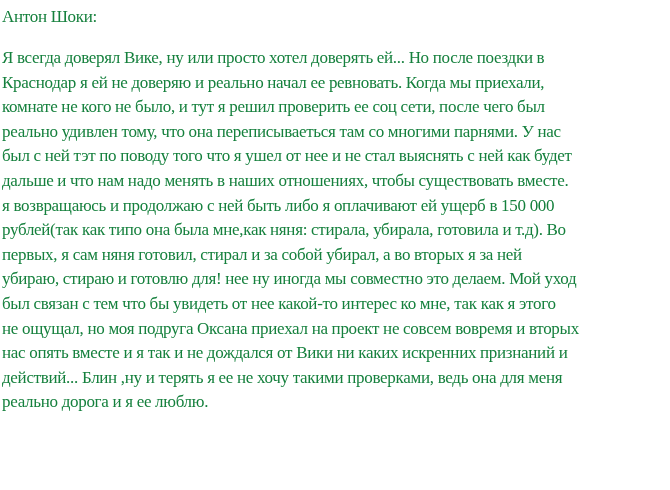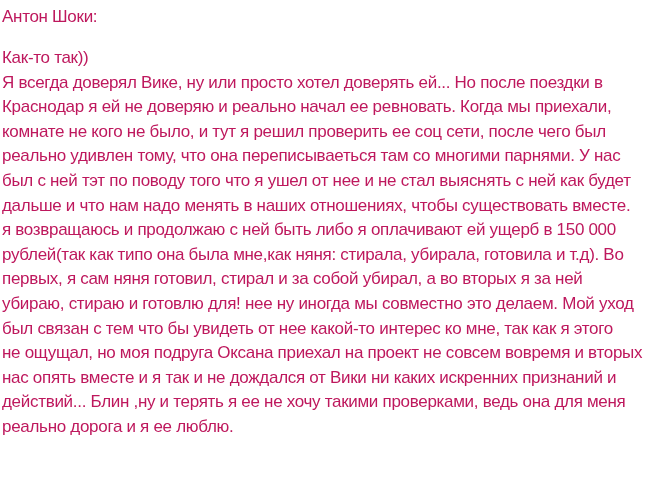--- a/index.html
+++ b/index.html
@@ -7,44 +7,43 @@
     width: 670px;
     height: 490px;
     background: #ffffff;
     overflow: hidden;
   }
   .page {
     box-sizing: border-box;
     width: 670px;
     height: 490px;
     padding: 4px 8px 0 2px;
-    font-family: Liberation Sans, sans-serif;
+    font-family: Liberation Serif, serif;
     font-size: 17px;
     letter-spacing: -0.3px;
-    color: #be185d;
+    color: #15803d;
     background: #ffffff;
   }
   .author-line {
     line-height: 26px;
     margin-bottom: 16px;
     white-space: nowrap;
   }
   .line {
     line-height: 24.6px;
     white-space: nowrap;
     overflow: hidden;
   }
 </style>
 </head>
 <body>
 
 <div class="page">
   <div class="author-line">Антон Шоки:</div>
   <div class="text-block">
-    <div class="line">Как-то так))</div>
     <div>
         <div class="line">Я всегда доверял Вике, ну или просто хотел доверять ей... Но после поездки в</div>
         <div class="line">Краснодар я ей не доверяю и реально начал ее ревновать. Когда мы приехали,</div>
         <div class="line">комнате не кого не было, и тут я решил проверить ее соц сети, после чего был</div>
         <div class="line">реально удивлен тому, что она переписываеться там со многими парнями. У нас</div>
         <div class="line">был с ней тэт по поводу того что я ушел от нее и не стал выяснять с ней как будет</div>
         <div class="line">дальше и что нам надо менять в наших отношениях, чтобы существовать вместе.</div>
         <div class="line">я возвращаюсь и продолжаю с ней быть либо я оплачивают ей ущерб в 150 000</div>
         <div class="line">рублей(так как типо она была мне,как няня: стирала, убирала, готовила и т.д). Во</div>
         <div class="line">первых, я сам няня готовил, стирал и за собой убирал, а во вторых я за ней</div>

